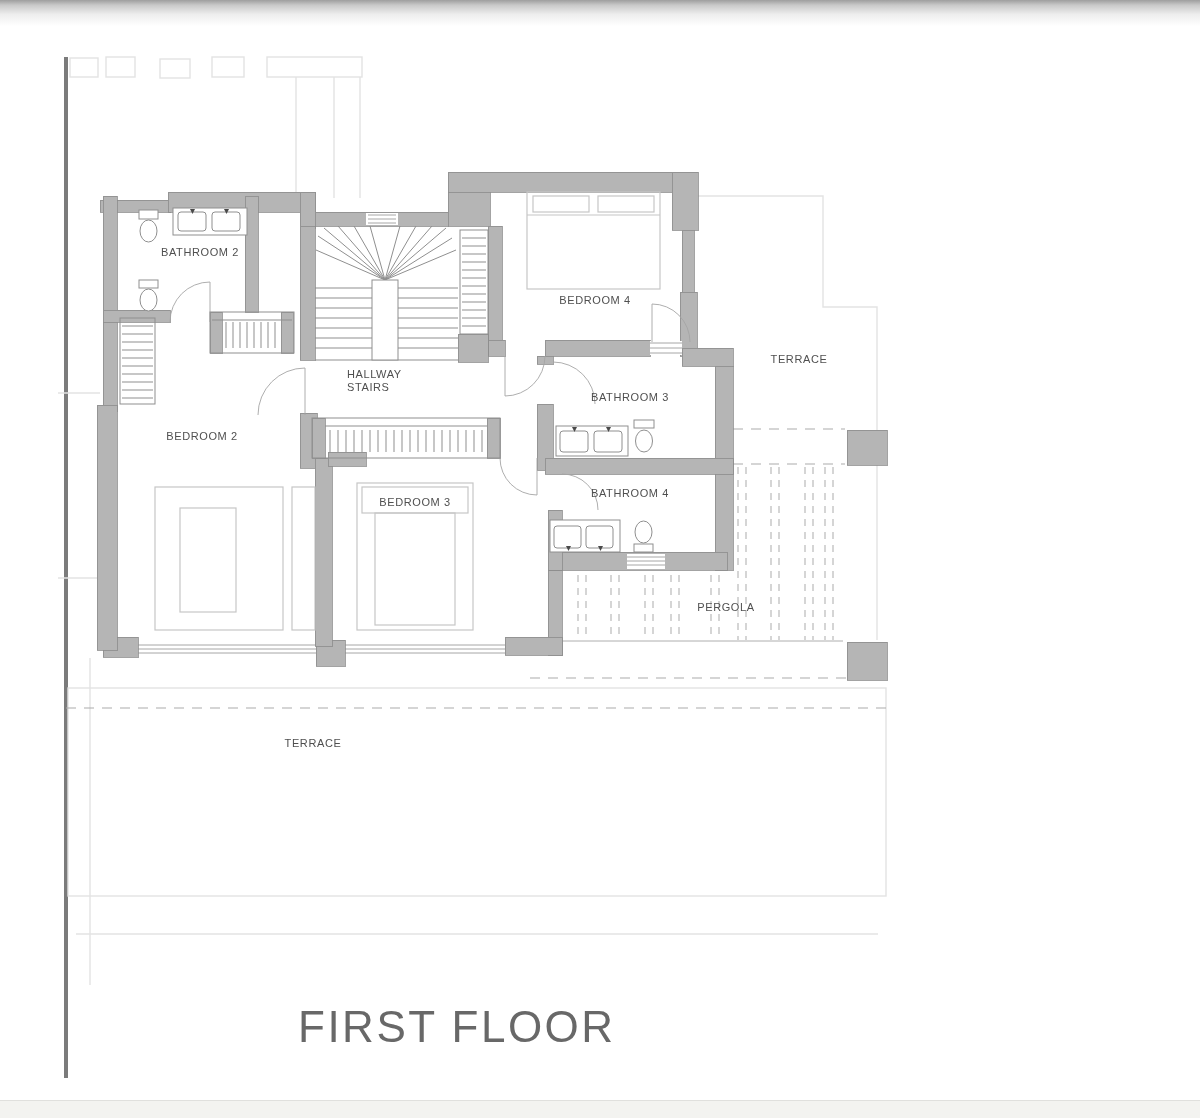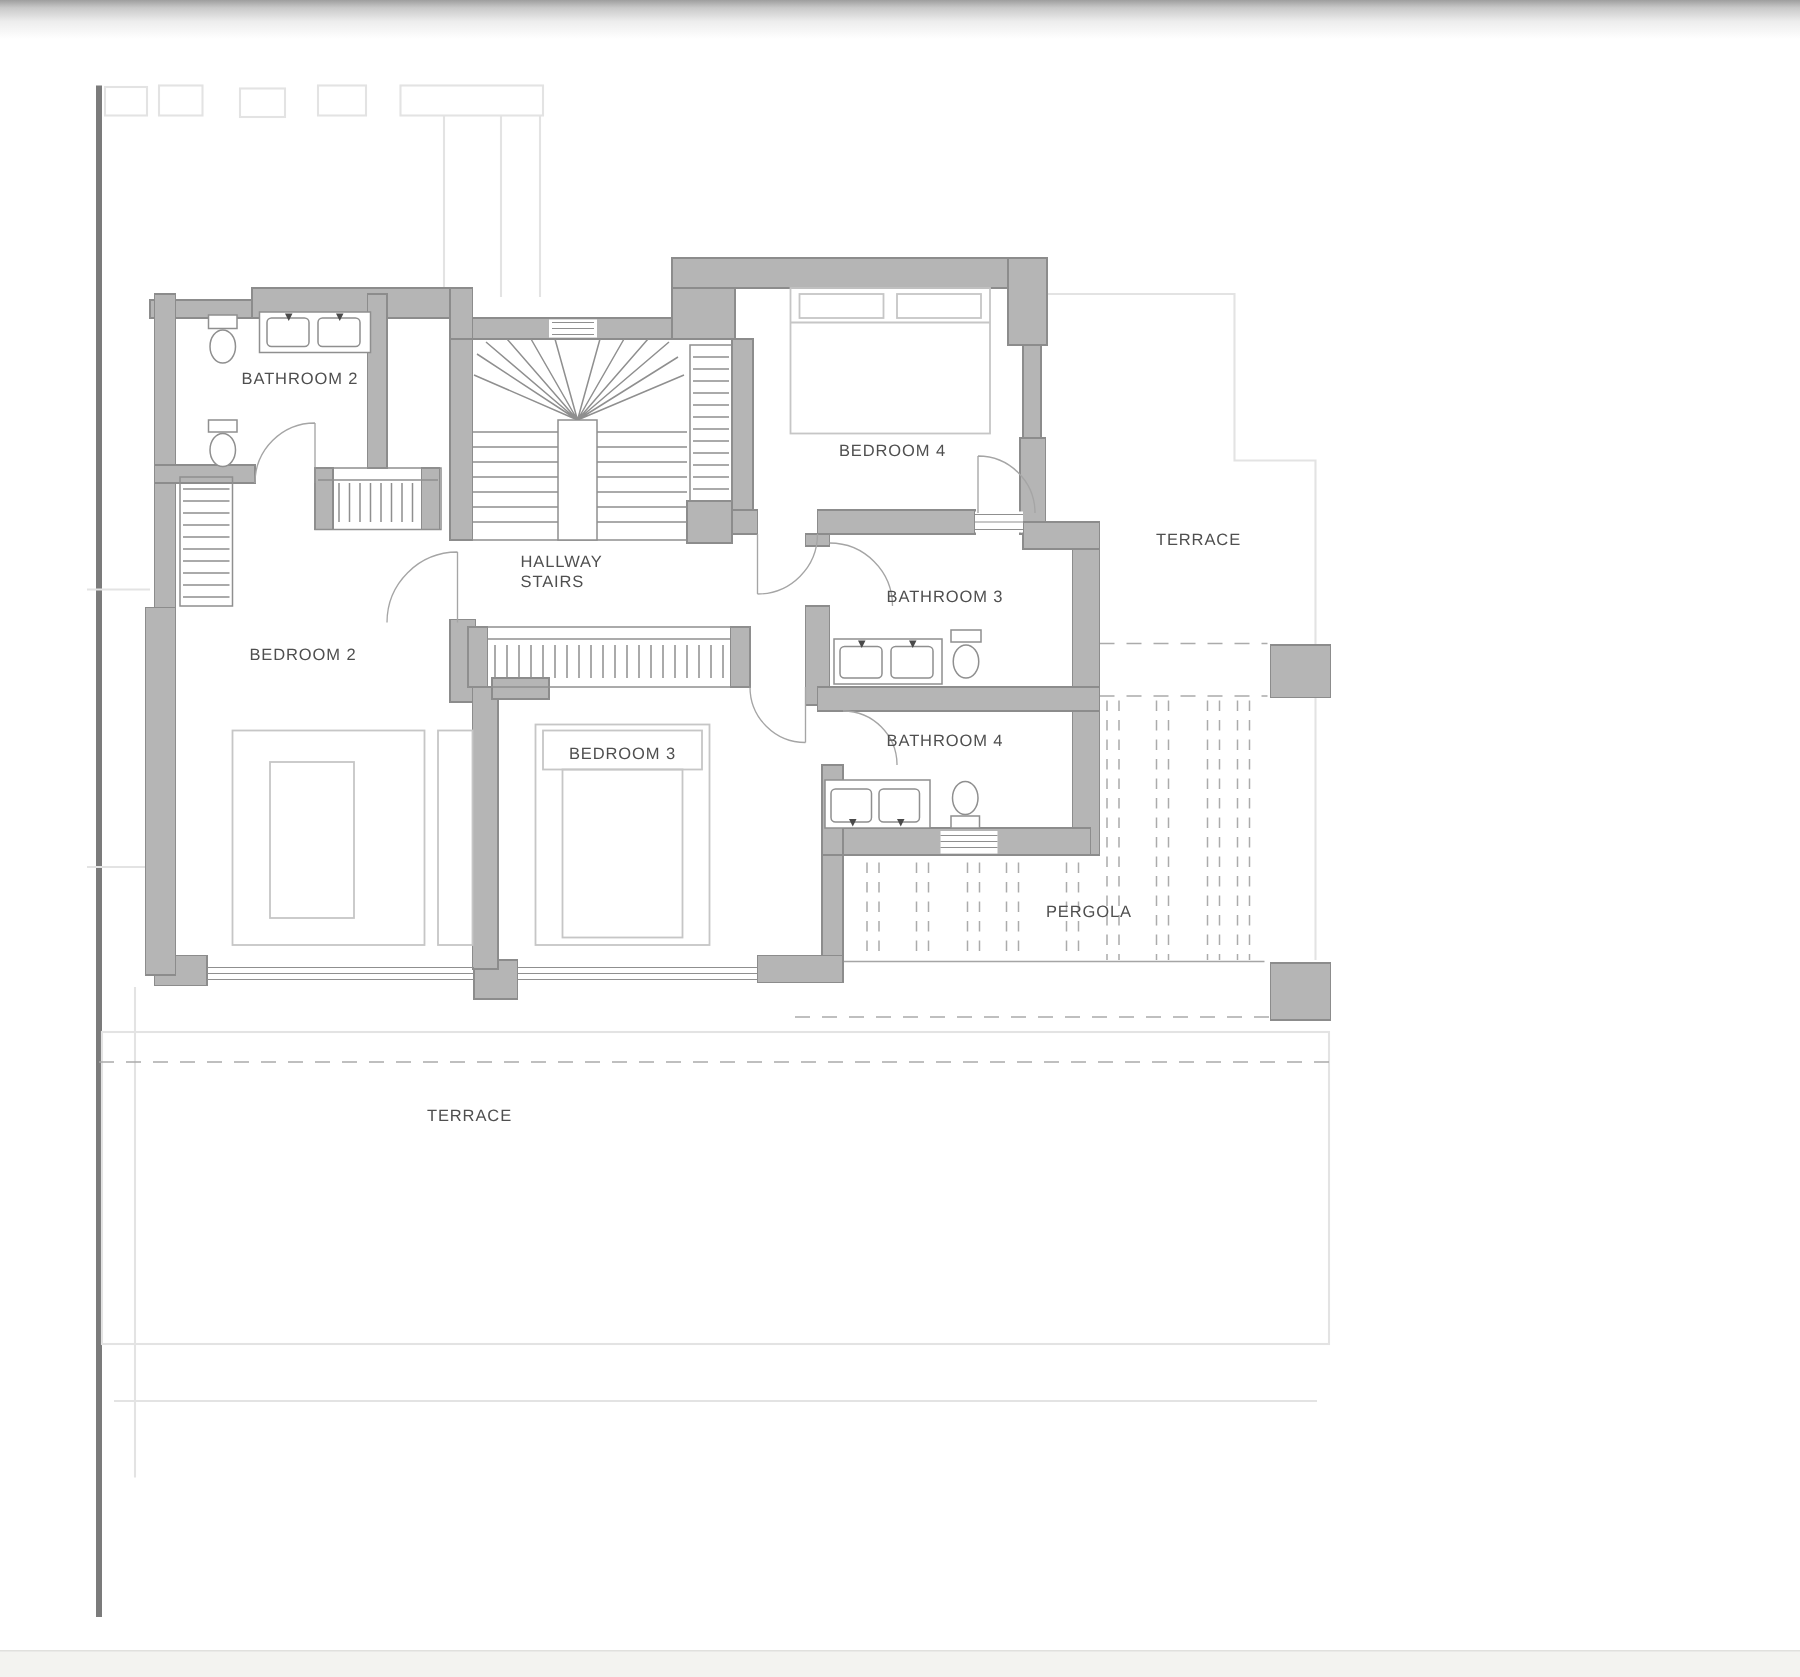--- a/index.html
+++ b/index.html
@@ -212,14 +212,15 @@
       <text class="lbl" x="595" y="304" text-anchor="middle">BEDROOM 4</text>
       <text class="lbl" x="630" y="401" text-anchor="middle">BATHROOM 3</text>
       <text class="lbl" x="630" y="497" text-anchor="middle">BATHROOM 4</text>
       <text class="lbl" x="415" y="506" text-anchor="middle">BEDROOM 3</text>
       <text class="lbl" x="799" y="363" text-anchor="middle">TERRACE</text>
       <text class="lbl" x="726" y="611" text-anchor="middle">PERGOLA</text>
       <text class="lbl" x="313" y="747" text-anchor="middle">TERRACE</text>
     </g>
   </svg>
 
+  <div class="plan-title">FIRST FLOOR</div>
   <div class="bottom-bar"></div>
 </div>
 
 </body></html>

